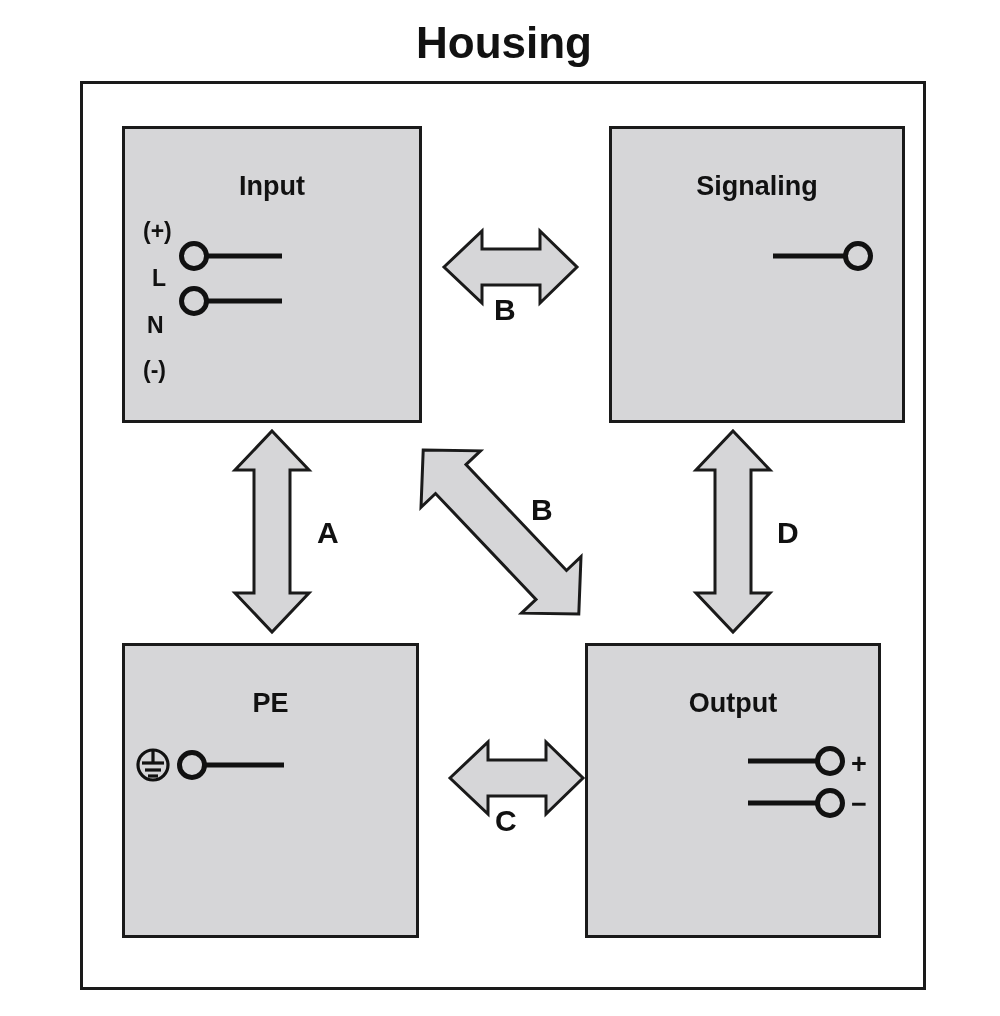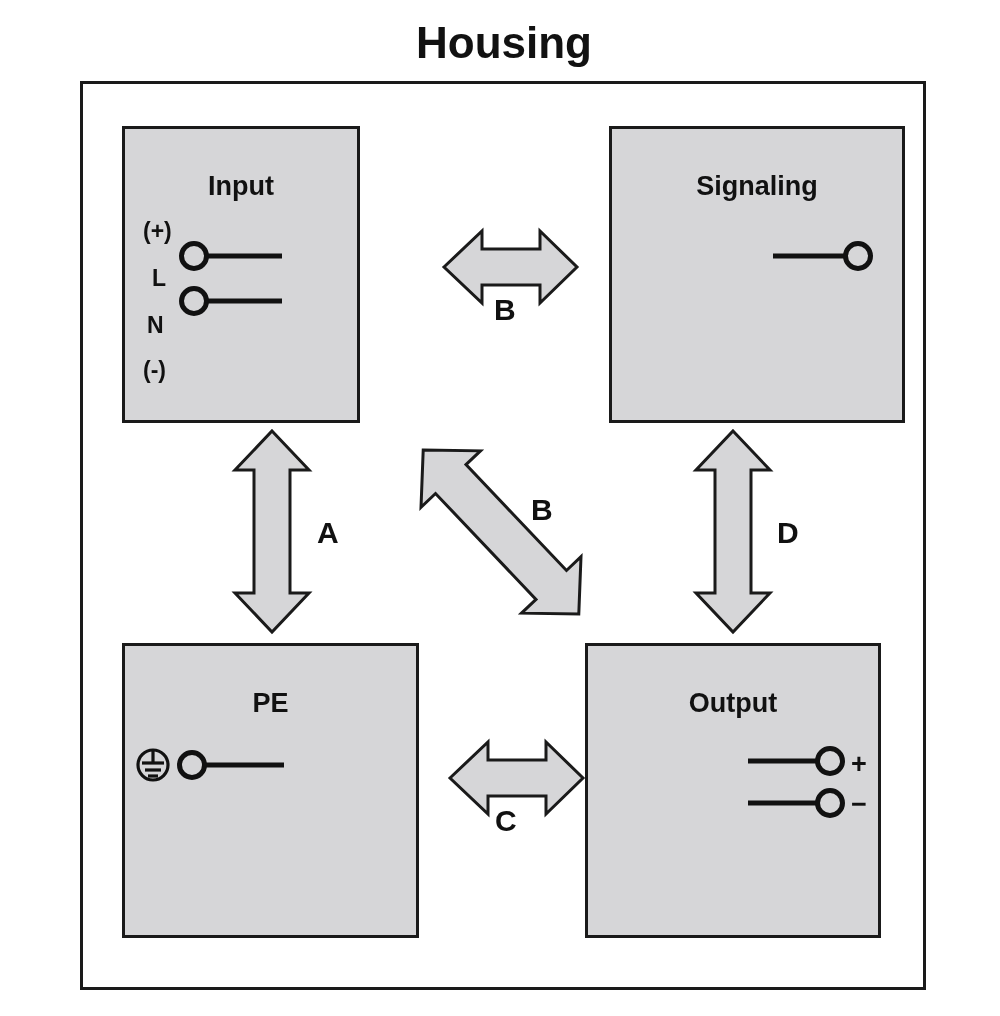--- a/index.html
+++ b/index.html
@@ -41,21 +41,21 @@
     border: 3px solid #1a1a1a;
     box-sizing: border-box;
     background: transparent;
   }
   .block {
     position: absolute;
     background: #d6d6d8;
     border: 3px solid #1a1a1a;
     box-sizing: border-box;
   }
-  #block-input   { left: 118px; top: 126px; width: 238px; height: 297px; }
+  #block-input   { left: 118px; top: 126px; width: 300px; height: 297px; }
   #block-signaling { left: 581px; top: 126px; width: 296px; height: 297px; margin-left: 24px; }
   #block-pe      { left: 118px; top: 643px; width: 297px; height: 295px; }
   #block-output  { left: 581px; top: 643px; width: 296px; height: 295px; }
 
   .block-title {
     position: absolute;
     width: 100%;
     text-align: center;
     font-size: 27px;
     font-weight: bold;

